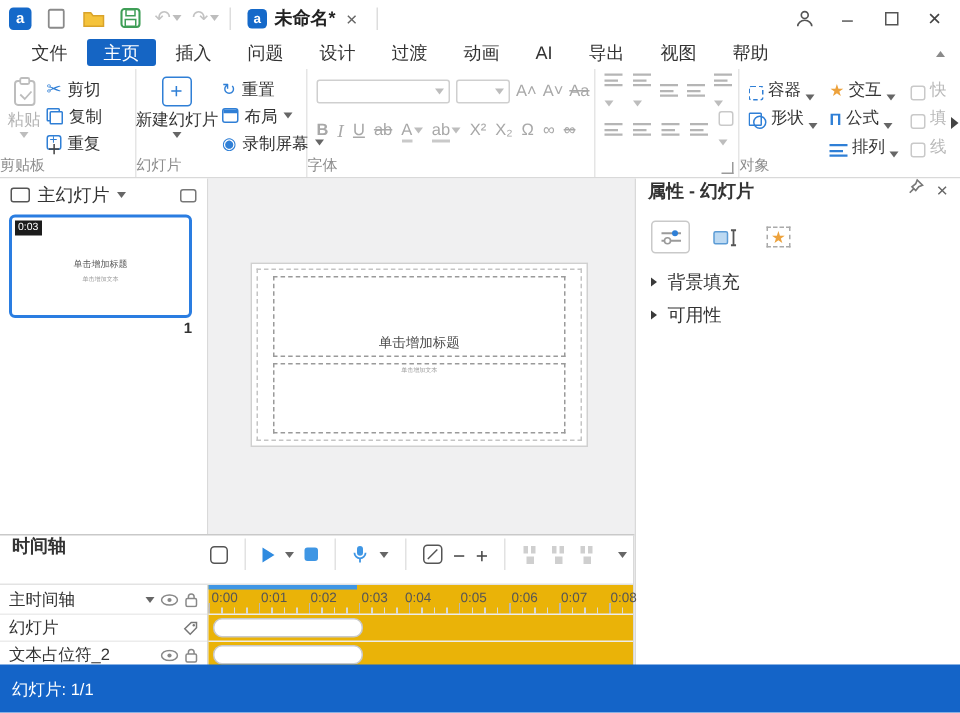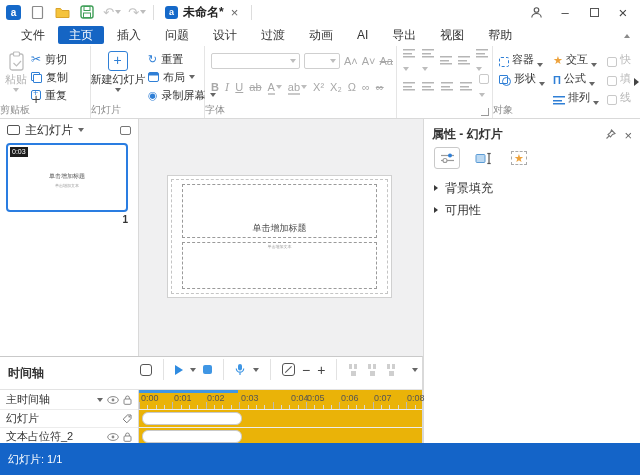--- a/index.html
+++ b/index.html
@@ -95,32 +95,32 @@
 #canvas{position:absolute;top:119px;left:139px;width:284px;height:237px;background:#f0f0f1}
 .slide{position:absolute;left:28px;top:56px;width:225px;height:123px;background:#fff;border:1px solid #d0d0d0}
 .slide .outer{position:absolute;inset:3px;border:1px dashed #c4c4c4}
 .ph{position:absolute;left:14px;right:14px;border:1px dashed #9a9a9a;background:#fff}
 .ph.title{top:8px;height:54px}
 .ph.title span{position:absolute;bottom:2px;left:0;right:0;text-align:center;font-size:9px;color:#4a4a4a}
 .ph.body{top:66px;bottom:8px}
 .ph.body span{position:absolute;top:1px;left:0;right:0;text-align:center;font-size:4px;color:#9a9a9a}
 
 #props{position:absolute;top:119px;left:423px;right:0;height:336px;background:#fff;border-left:1px solid #d9d9d9}
-.pp-head{height:24px;display:flex;align-items:flex-end;padding:0 8px;gap:8px}
+.pp-head{height:24px;display:flex;align-items:flex-start;padding:0 8px;gap:8px}
 .pp-title{font-weight:bold;color:#333}
 .pp-head .sp{flex:1}
 .pp-tabs{display:flex;gap:10px;padding:4px 10px 8px 10px;align-items:center}
 .pp-tab{width:26px;height:22px;display:flex;align-items:center;justify-content:center;border-radius:3px}
 .pp-tab.active{border:1px solid #c9c9c9}
 .starbox{display:inline-flex;align-items:center;justify-content:center;width:16px;height:14px;border:1px dashed #aaa}
 .pp-sec{height:22px;display:flex;align-items:center;gap:7px;padding-left:10px}
 .tri{width:0;height:0;border-top:3.5px solid transparent;border-bottom:3.5px solid transparent;border-left:4.5px solid #3a3a3a}
 
 #timeline{position:absolute;top:356px;left:0;width:423px;height:99px;background:#fff;border-top:1px solid #c9c9c9;border-right:1px solid #d9d9d9}
-.tl-head{height:25px;display:flex;align-items:center;padding:16px 8px;border-bottom:1px solid #e3e3e3}
+.tl-head{height:25px;display:flex;align-items:flex-end;padding:16px 8px;border-bottom:1px solid #e3e3e3}
 .tl-title{font-weight:bold;color:#333}
 .tl-toolbar{position:absolute;left:140px;top:0;height:25px;right:4px;display:flex;align-items:center;gap:7px}
 .tlb{display:inline-flex;align-items:center;justify-content:center}
 .frame-ico{width:12px;height:12px;border:1.4px solid #555;border-radius:3px}
 .play-tri{width:0;height:0;border-top:5px solid transparent;border-bottom:5px solid transparent;border-left:8px solid #2f8be0}
 .stop-ico{width:9px;height:9px;background:#3f96e4;border-radius:2px}
 .zoomfit-ico{width:13px;height:13px;border:1.3px solid #555;border-radius:3px;position:relative}
 .zoomfit-ico::after{content:"";position:absolute;left:1px;top:5px;width:9px;height:1.3px;background:#555;transform:rotate(-45deg)}
 .minus::before{content:"−";font-size:14px;color:#444}
 .plus::before{content:"+";font-size:14px;color:#444}
@@ -528,21 +528,21 @@
           </svg>
       </div>
     </div>
     <div class="tl-right">
       <div class="ruler">
         <div class="played"></div>
         <span class="rl" style="left:2px">0:00</span>
         <span class="rl" style="left:35px">0:01</span>
         <span class="rl" style="left:68px">0:02</span>
         <span class="rl" style="left:102px">0:03</span>
-        <span class="rl" style="left:152px">0:04</span>
+        <span class="rl" style="left:131px">0:04</span>
         <span class="rl" style="left:168px">0:05</span>
         <span class="rl" style="left:202px">0:06</span>
         <span class="rl" style="left:235px">0:07</span>
         <span class="rl" style="left:268px">0:08</span>
       </div>
       <div class="trow">
           <div class="tbar"></div>
         </div>
       <div class="trow">
           <div class="tbar"></div>

